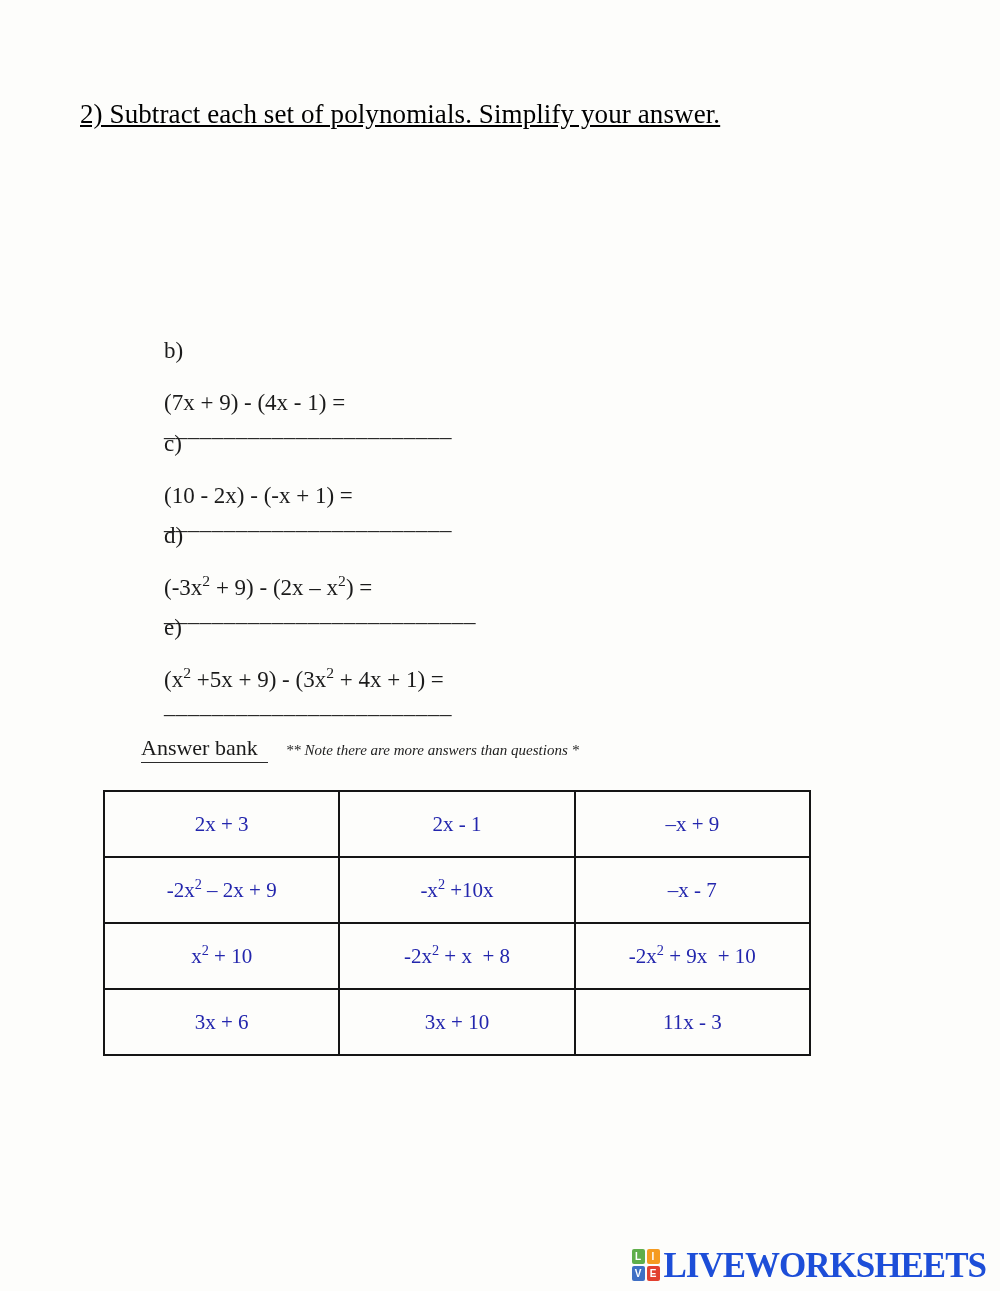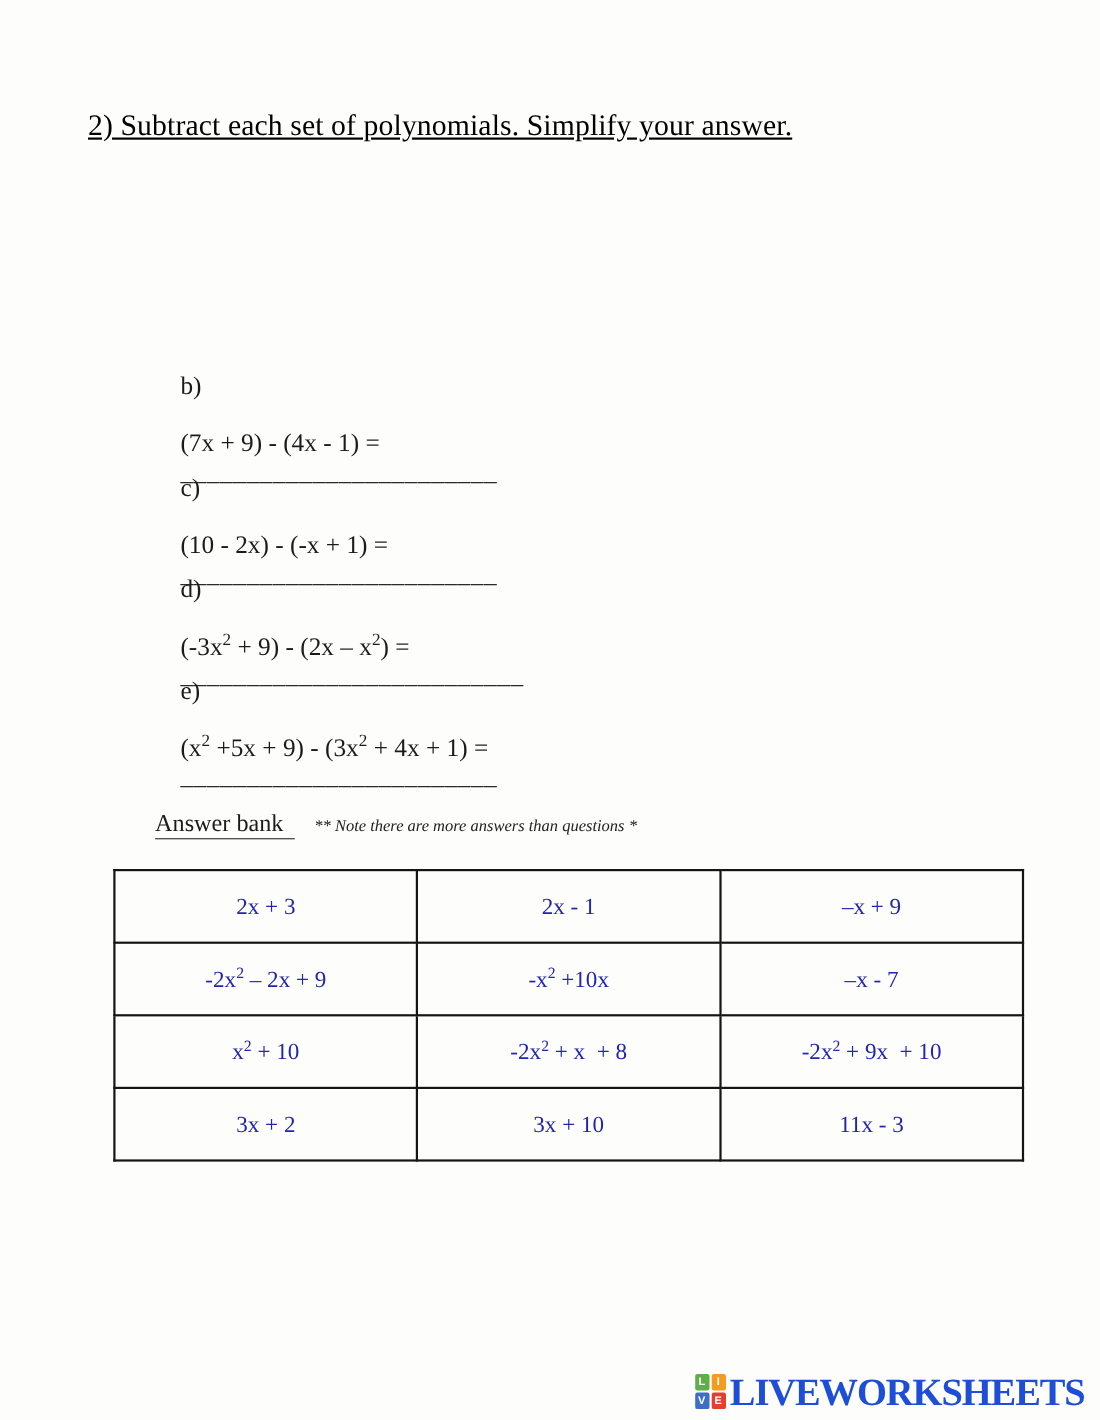--- a/index.html
+++ b/index.html
@@ -59,21 +59,21 @@
     font-size: 15px;
     font-style: italic;
     margin-left: 18px;
     color: #222222;
   }
 
   table.answer-table {
     position: absolute;
     left: 103px;
     top: 790px;
-    width: 828px;
+    width: 708px;
     border-collapse: collapse;
     table-layout: fixed;
   }
   table.answer-table td {
     border: 2px solid #151515;
     height: 62px;
     text-align: center;
     vertical-align: middle;
     font-size: 21px;
     color: #2326ad;
@@ -166,21 +166,21 @@
         <td>-2x<sup>2</sup> – 2x + 9</td>
         <td>-x<sup>2</sup> +10x</td>
         <td>–x - 7</td>
       </tr>
       <tr>
         <td>x<sup>2</sup> + 10</td>
         <td>-2x<sup>2</sup> + x  + 8</td>
         <td>-2x<sup>2</sup> + 9x  + 10</td>
       </tr>
       <tr>
-        <td>3x + 2</td>
+        <td>3x + 6</td>
         <td>3x + 10</td>
         <td>11x - 3</td>
       </tr>
     </tbody>
   </table>
 
   <div class="footer-logo">
     <div class="logo-grid">
       <div class="logo-sq" style="background-color: rgb(95, 174, 74);">L</div>
       <div class="logo-sq" style="background-color: rgb(245, 155, 32);">I</div>

